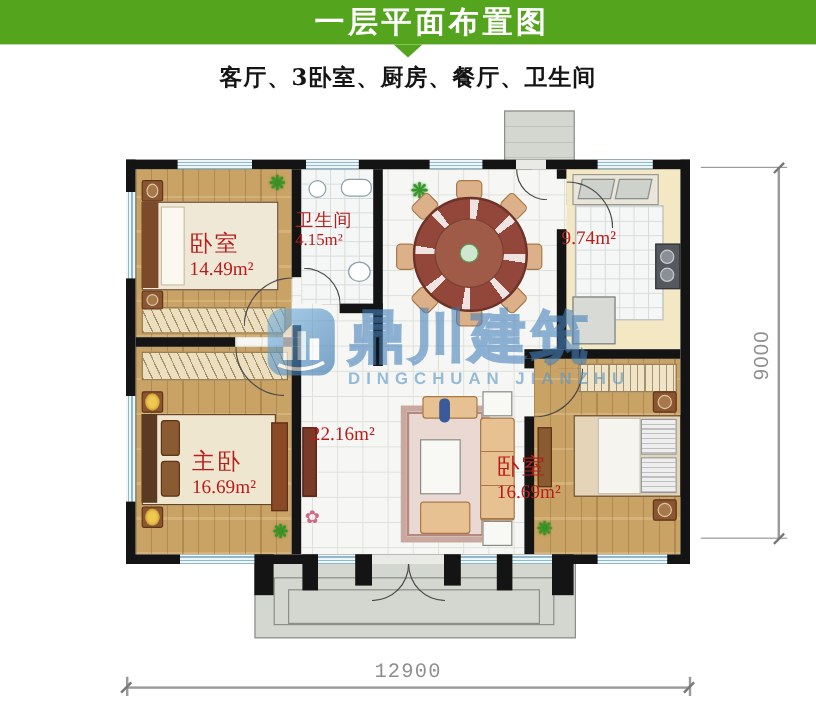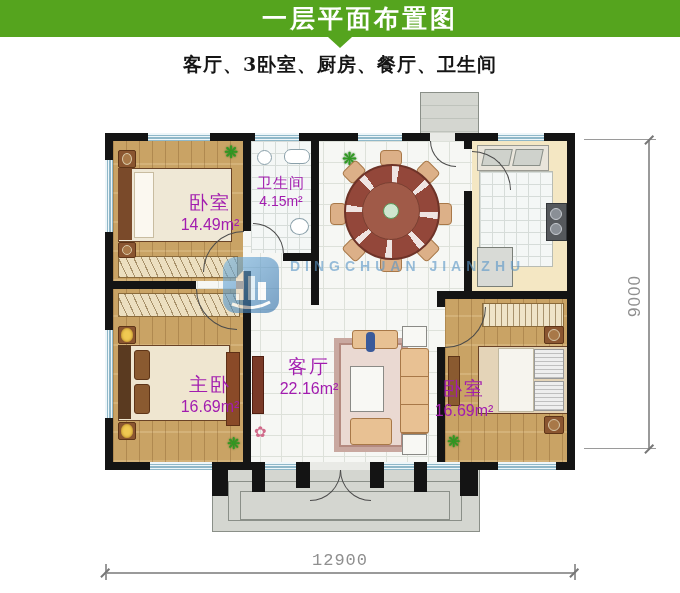--- a/index.html
+++ b/index.html
@@ -54,21 +54,21 @@
   .lamp{background:#8a5530;border:1px solid #5e3518;border-radius:2px;}
   .lamp::after{content:"";position:absolute;left:2px;top:1px;right:2px;bottom:1px;
                border-radius:50%;background:#f0c952;box-shadow:inset 0 0 3px #a87818;}
   .bedframe{background:#efe8d6;border:1.5px solid #6a4326;}
   .sofa{background:#e8c193;border:1px solid #a87848;border-radius:3px;}
   .whitebox{background:#f8f8f4;border:1px solid #8a8a86;}
   .plant{color:#2f9a22;text-shadow:0 0 2px #1c6e12;line-height:1;}
   .flower{color:#d06a8a;line-height:1;}
 
   
-  .rlabel{text-align:center;font-family:Liberation Sans, sans-serif;color:#a21caf;z-index:40;}
+  .rlabel{text-align:left;font-family:Liberation Serif, serif;color:#b91c1c;z-index:40;}
   .rname{display:block;font-size:19px;letter-spacing:2px;}
   .rarea{display:block;font-size:16px;}
   .rlabel.small .rname{font-size:15px;letter-spacing:1px;}
   .rlabel.small .rarea{font-size:14px;}
   .rlabel.inline .rname,.rlabel.inline .rarea{display:inline;}
 
   
   .porch{background:#d4d6d0;border:1px solid #8a8f88;}
   .porch-step{border:1.5px solid #8a8f88;}
 
@@ -237,27 +237,27 @@
 
   <div class="abs rlabel" style="left:158px;top:190px;width:104px;">
     <span class="rname">卧室</span>
     <span class="rarea">14.49m²</span>
   </div>
   <div class="abs rlabel small" style="left:246px;top:174px;width:70px;">
     <span class="rname">卫生间</span>
     <span class="rarea">4.15m²</span>
   </div>
   <div class="abs rlabel" style="left:468px;top:190px;width:90px;">
+    <span class="rarea">9.74m²</span>
   </div>
   <div class="abs rlabel" style="left:160px;top:372px;width:100px;">
     <span class="rname">主卧</span>
     <span class="rarea">16.69m²</span>
   </div>
   <div class="abs rlabel" style="left:259px;top:354px;width:100px;">
-    <span class="rname">客厅</span>
     <span class="rarea">22.16m²</span>
   </div>
   <div class="abs rlabel" style="left:414px;top:376px;width:100px;">
     <span class="rname">卧室</span>
     <span class="rarea">16.69m²</span>
   </div>
 
   <div class="abs wm">
     <span>
       <svg width="58" height="58" viewBox="0 0 58 58">
@@ -268,20 +268,21 @@
           </linearGradient>
         </defs>
         <rect x="1" y="1" width="56" height="56" rx="13" fill="url(#lg)"></rect>
         <path d="M14 44 V22 l8 -8 v30 z" fill="#ffffff"></path>
         <rect x="26" y="20" width="7" height="24" fill="#d8ecfa"></rect>
         <rect x="36" y="26" width="8" height="18" fill="#ffffff"></rect>
         <path d="M10 48 q20 8 38 -2" stroke="#ffffff" stroke-width="3" fill="none"></path>
       </svg>
     </span>
     <span class="wm-texts">
+      <span class="wm-cn" style="display:block;">鼎川建筑</span>
       <span class="wm-en" style="display:block;">DINGCHUAN JIANZHU</span>
     </span>
   </div>
 
   <div class="abs dimline" style="left:105px;top:572px;width:470px;height:1.5px;"></div>
   <div class="abs dimline" style="left:105px;top:564px;width:1.5px;height:16px;"></div>
   <div class="abs dimline" style="left:574px;top:564px;width:1.5px;height:16px;"></div>
   <div class="abs slash" style="left:99px;top:572px;"></div>
   <div class="abs slash" style="left:568px;top:572px;"></div>
   <div class="abs dimtext" style="left:300px;top:551px;width:80px;text-align:center;font-family:Liberation Mono, monospace;">12900</div>

